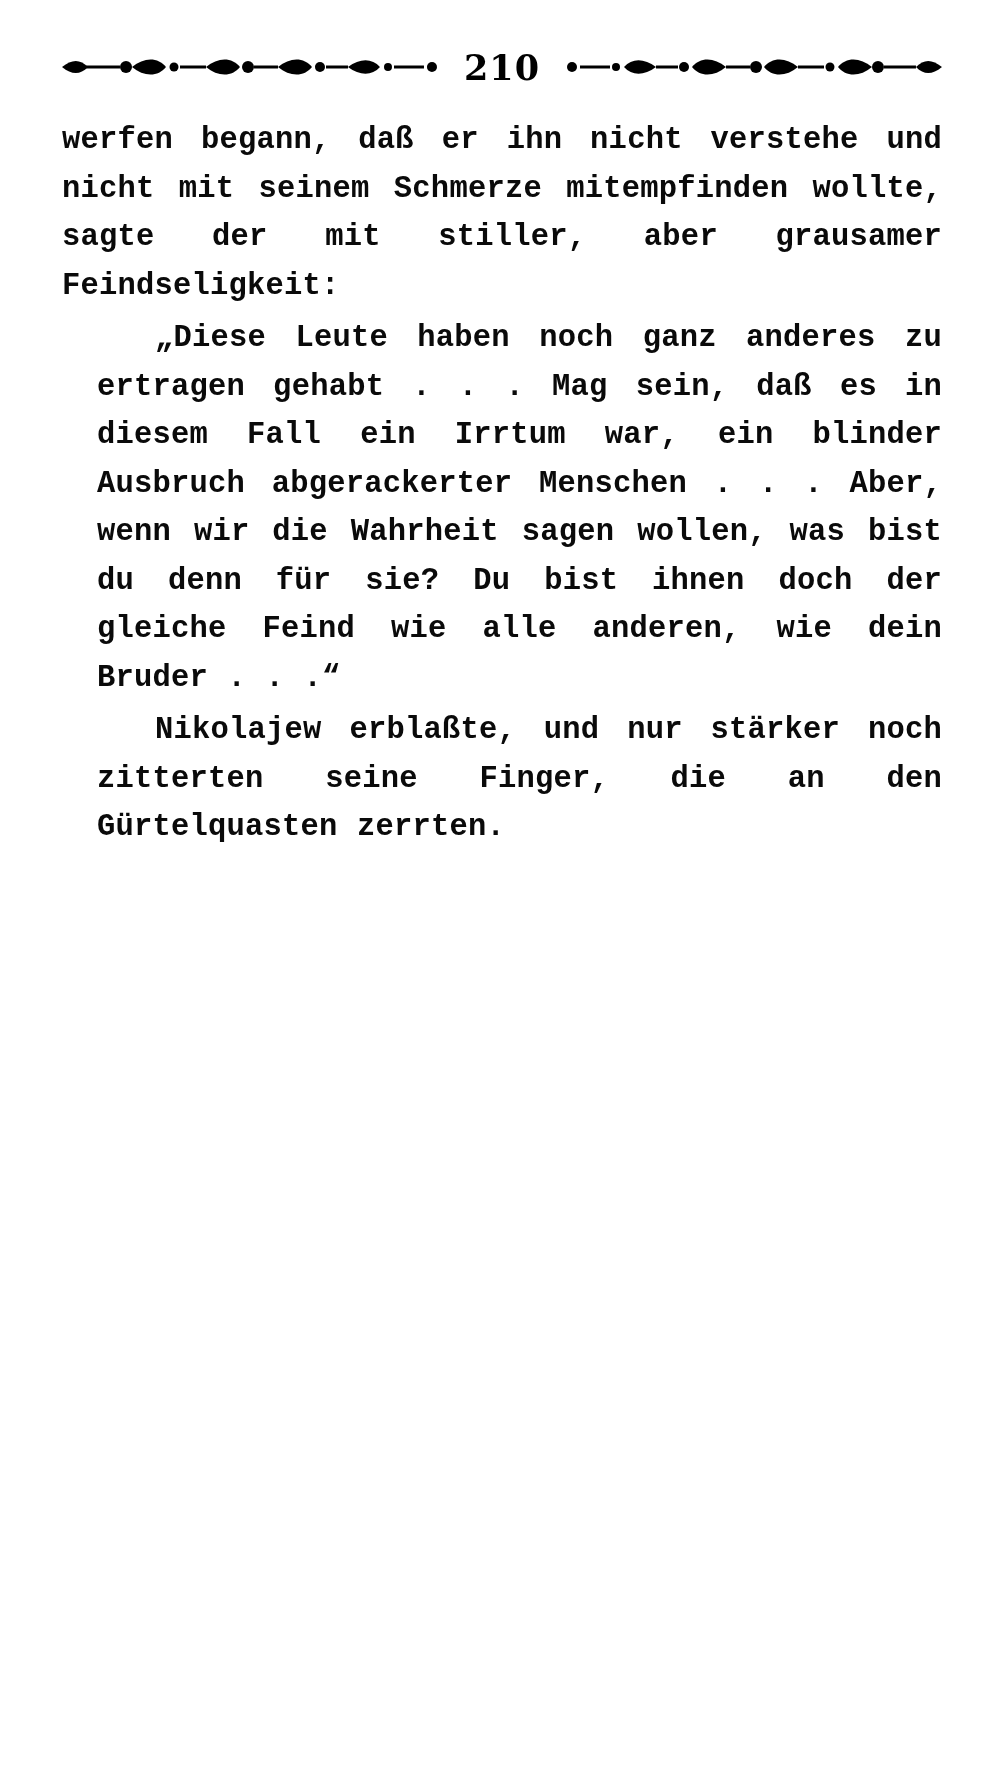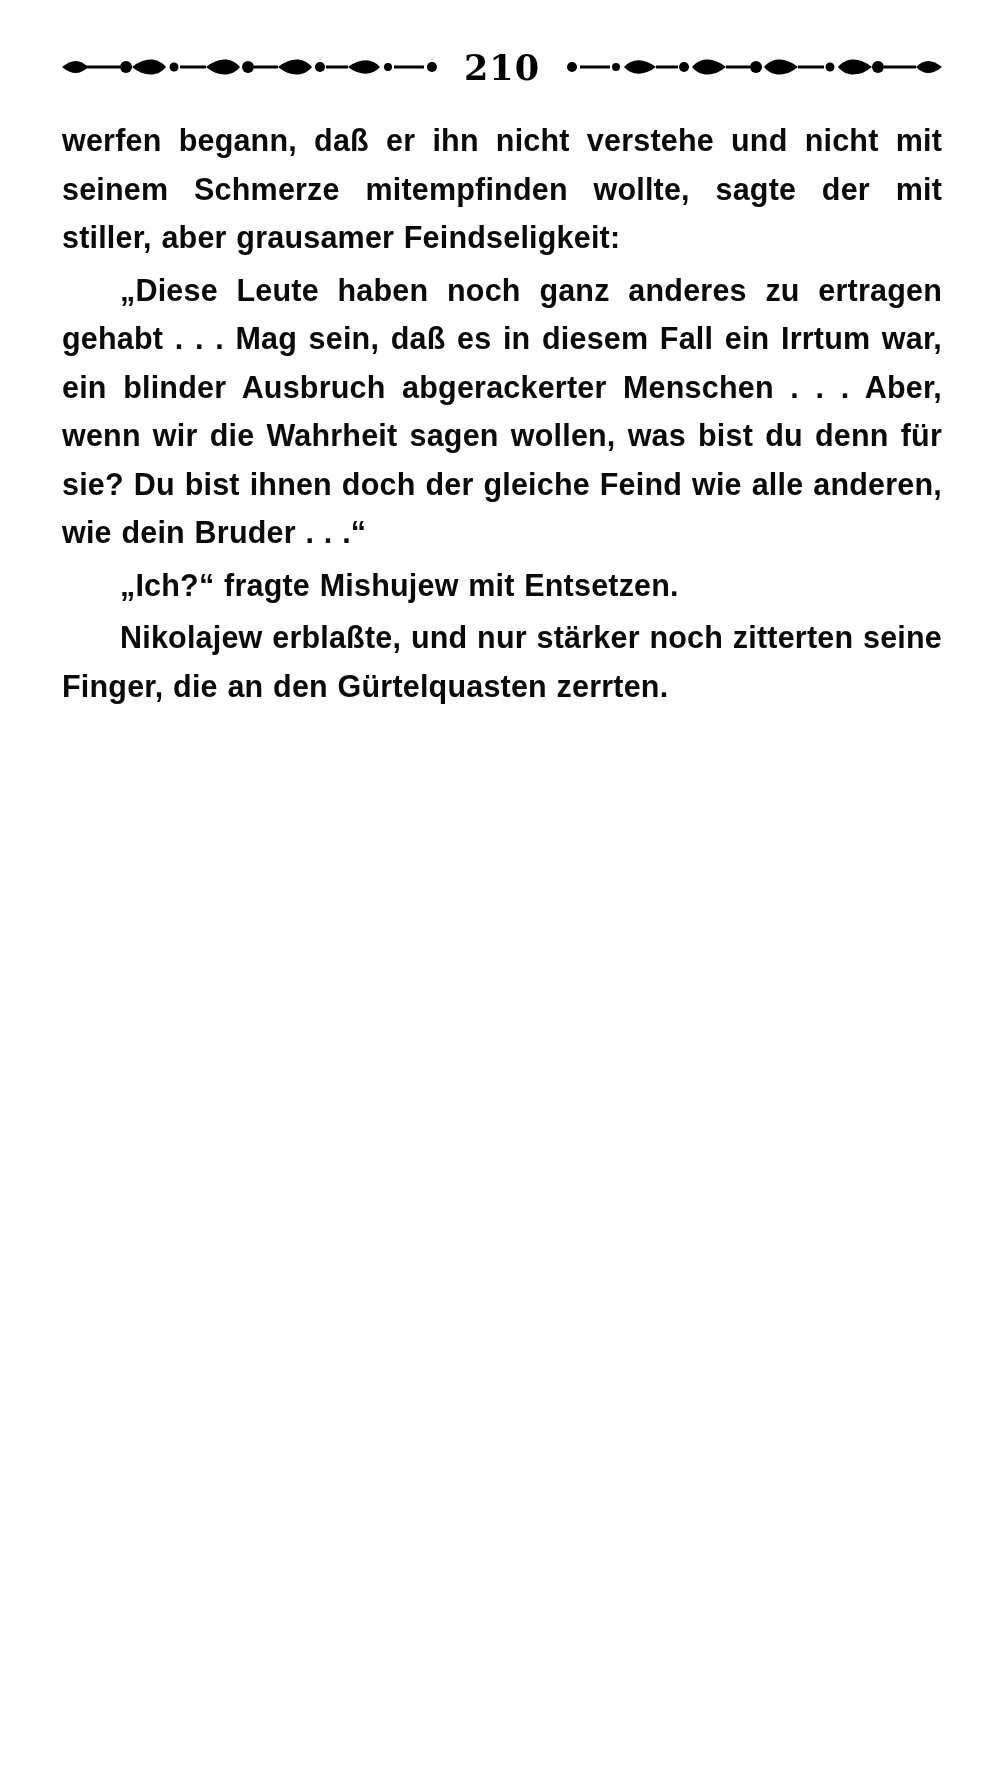--- a/index.html
+++ b/index.html
@@ -67,25 +67,26 @@
     text-justify: inter-word;
     margin: 0 0 4px 0;
     letter-spacing: 0.2px;
     word-spacing: 1px;
     color: #0a0a0a;
     
     -webkit-font-smoothing: none;
   }
   .para.indent {
     text-indent: 58px;
+    margin-left: 35px;
   }
   .para:last-child { margin-bottom: 0; }
   
   .blk {
-    font-family: Liberation Sans, sans-serif;
+    font-family: Liberation Mono, monospace;
     font-weight: 700;
     transform-origin: left center;
   }
 </style>
 </head>
 <body>
 
 <div class="page">
 
   <div class="header">
@@ -134,17 +135,16 @@
           <path d="M322,12 h32" stroke="#000" stroke-width="3"></path>
           <path d="M354,12 C362,4 370,4 380,12 C370,20 362,20 354,12 Z"></path>
         </g>
       </svg>
     </div>
   </div>
 
   <div class="body-text">
     <p class="para blk">werfen begann, daß er ihn nicht verstehe und nicht mit seinem Schmerze mitempfinden wollte, sagte der mit stiller, aber grausamer Feindseligkeit:</p>
     <p class="para blk indent">„Diese Leute haben noch ganz anderes zu ertragen gehabt . . . Mag sein, daß es in diesem Fall ein Irrtum war, ein blinder Ausbruch abgerackerter Menschen . . . Aber, wenn wir die Wahrheit sagen wollen, was bist du denn für sie? Du bist ihnen doch der gleiche Feind wie alle anderen, wie dein Bruder . . .“</p>
-    <p class="para blk indent">„Ich?“ fragte Mishujew mit Entsetzen.</p>
     <p class="para blk indent">Nikolajew erblaßte, und nur stärker noch zitterten seine Finger, die an den Gürtelquasten zerrten.</p>
   </div>
 
 </div>
 
 </body></html>

